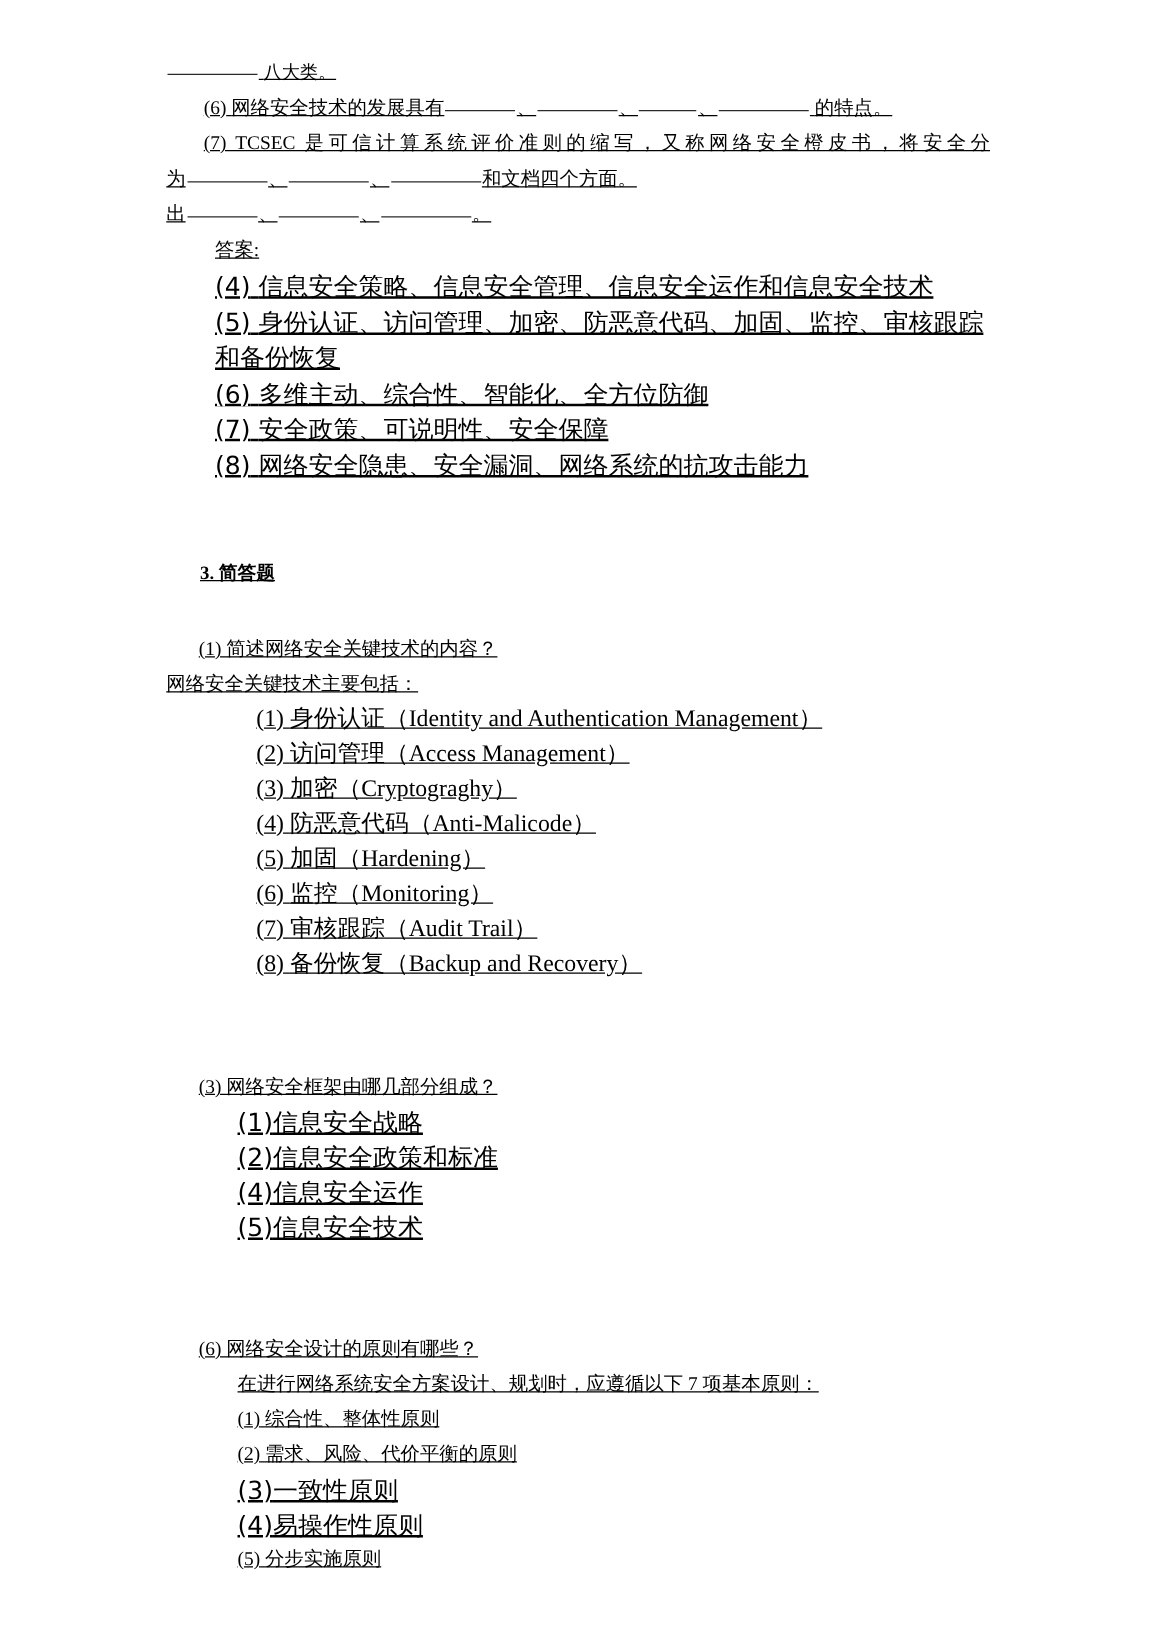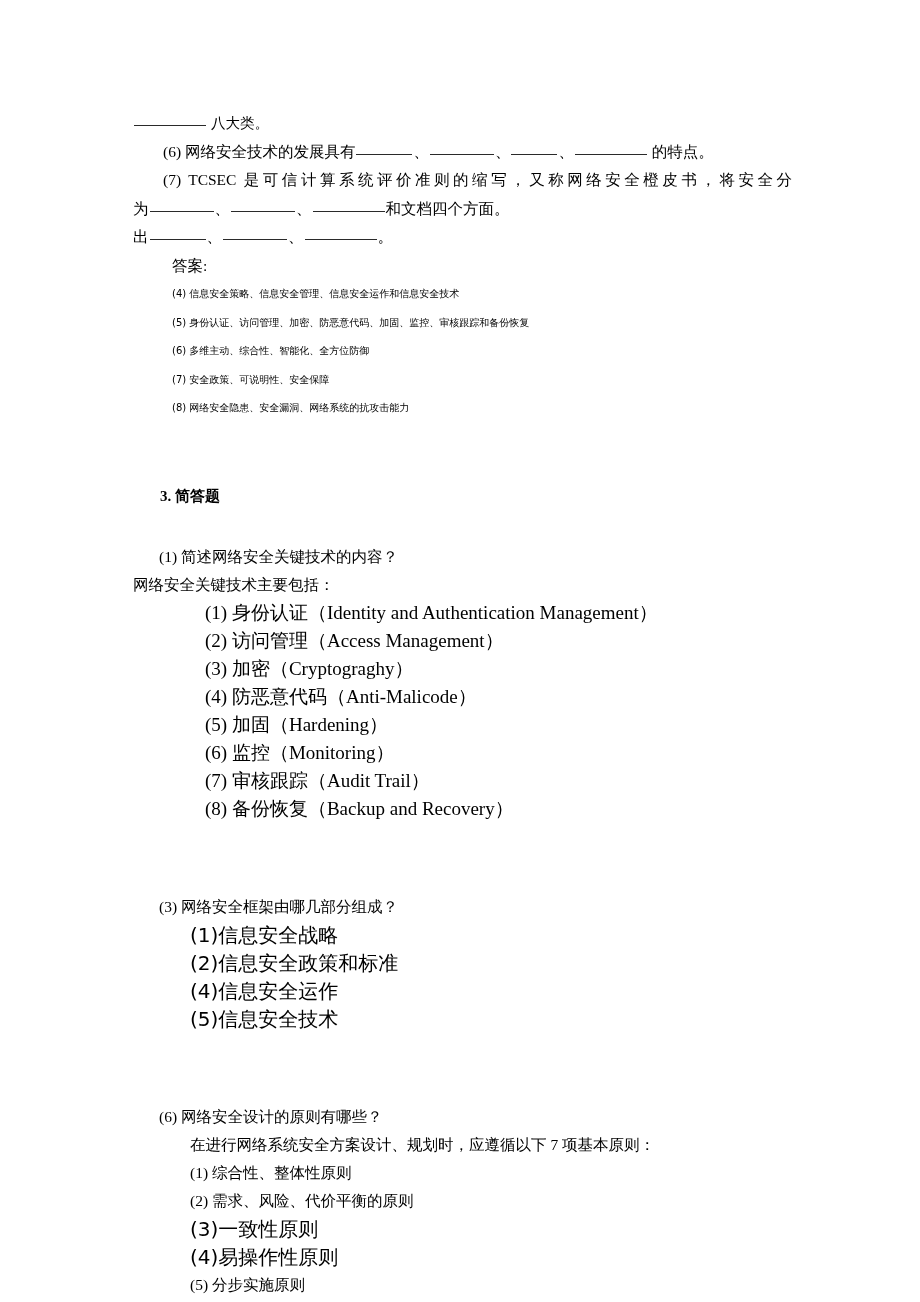--- a/index.html
+++ b/index.html
@@ -16,21 +16,22 @@
     color: #000000;
     -webkit-font-smoothing: none;
   }
 
   .page {
     position: absolute;
     left: 0; top: 0;
     width: 920px;
     height: 1302px;
     box-sizing: border-box;
-    padding: 109px 128px 0 133px;
+    padding: 44px 128px 0 133px;
+    text-decoration: underline;
   }
 
   
   .blk { margin: 0; }
   .sans    { font-family: "Liberation Sans", "DejaVu Sans", sans-serif; }
 
   
   .fill-section {
     font-size: 15.5px;
     line-height: 28.5px;
@@ -61,21 +62,21 @@
 
   
   .answers {
     font-size: 15.5px;
     line-height: 28.5px;
   }
   .ans-head { padding-left: 39px; }
   .ans-item {
     padding-left: 39px;
     font-family: "DejaVu Sans", "Liberation Sans", sans-serif;
-    font-size: 10px;
+    font-size: 20px;
   }
   .ans-item .num {
     font-family: "DejaVu Sans", "Liberation Sans", sans-serif;
   }
 
   
   .sec-head {
     padding-left: 27px;
     font-weight: bold;
     font-size: 15px;

